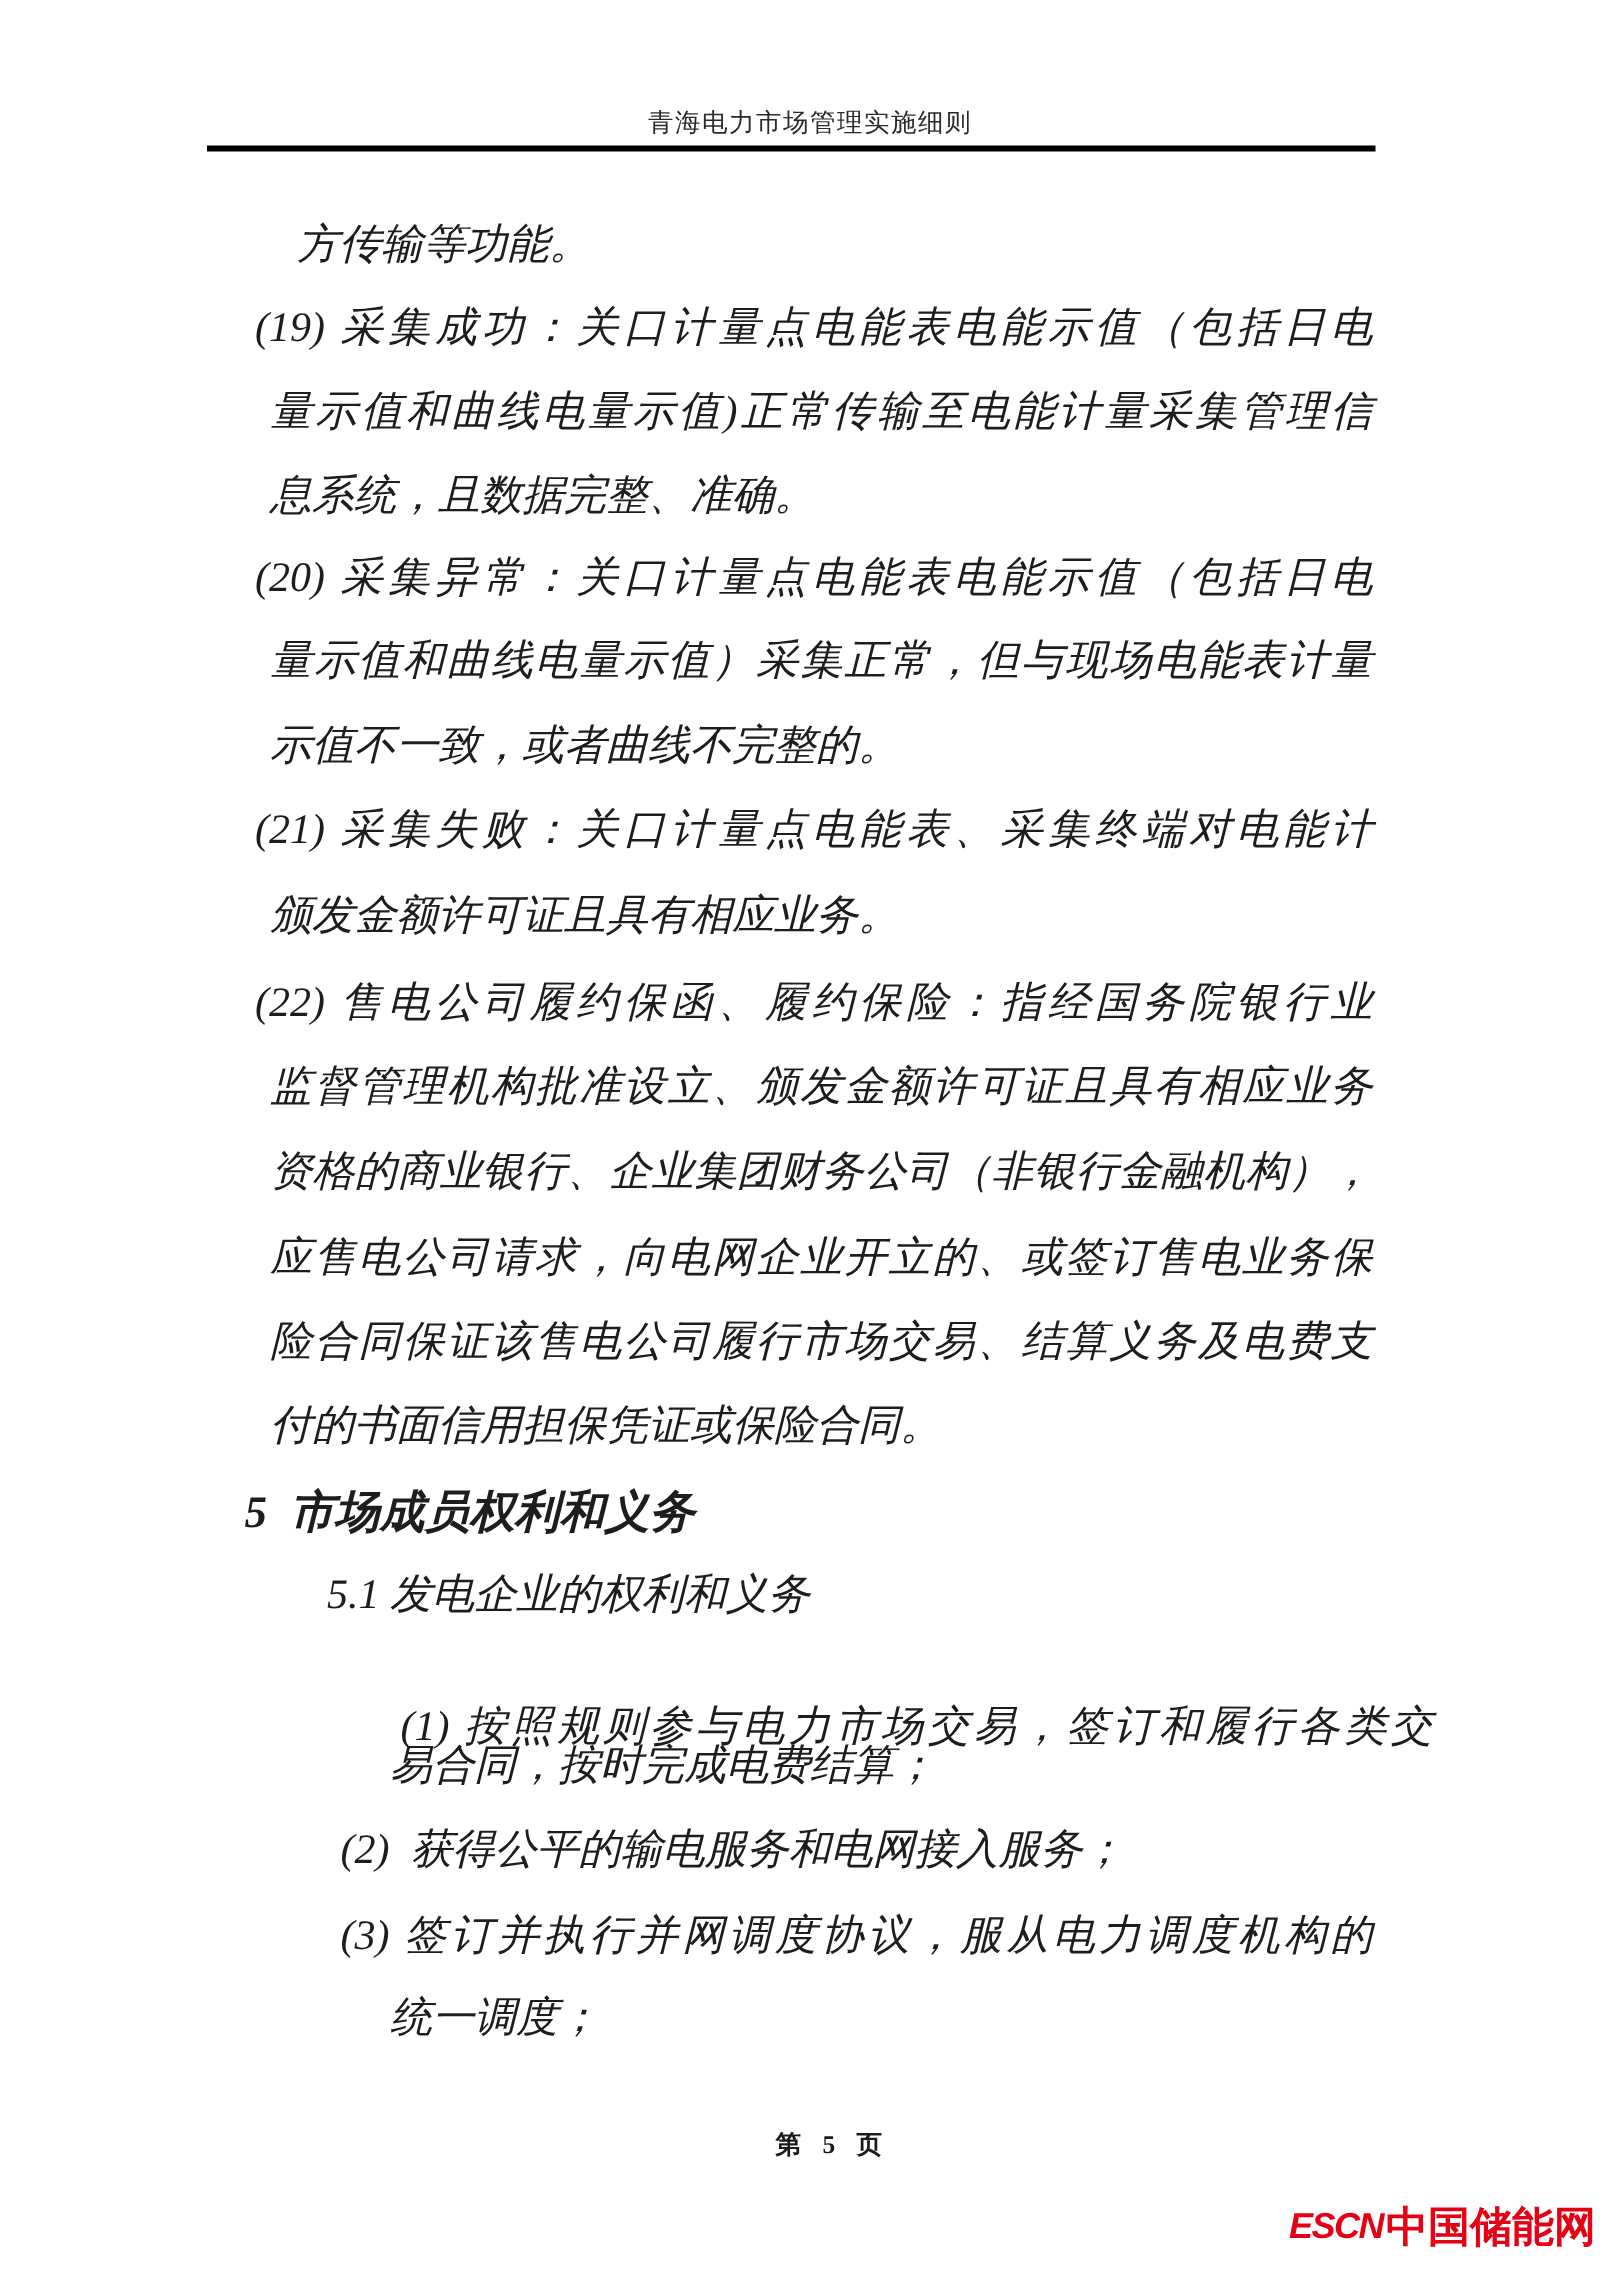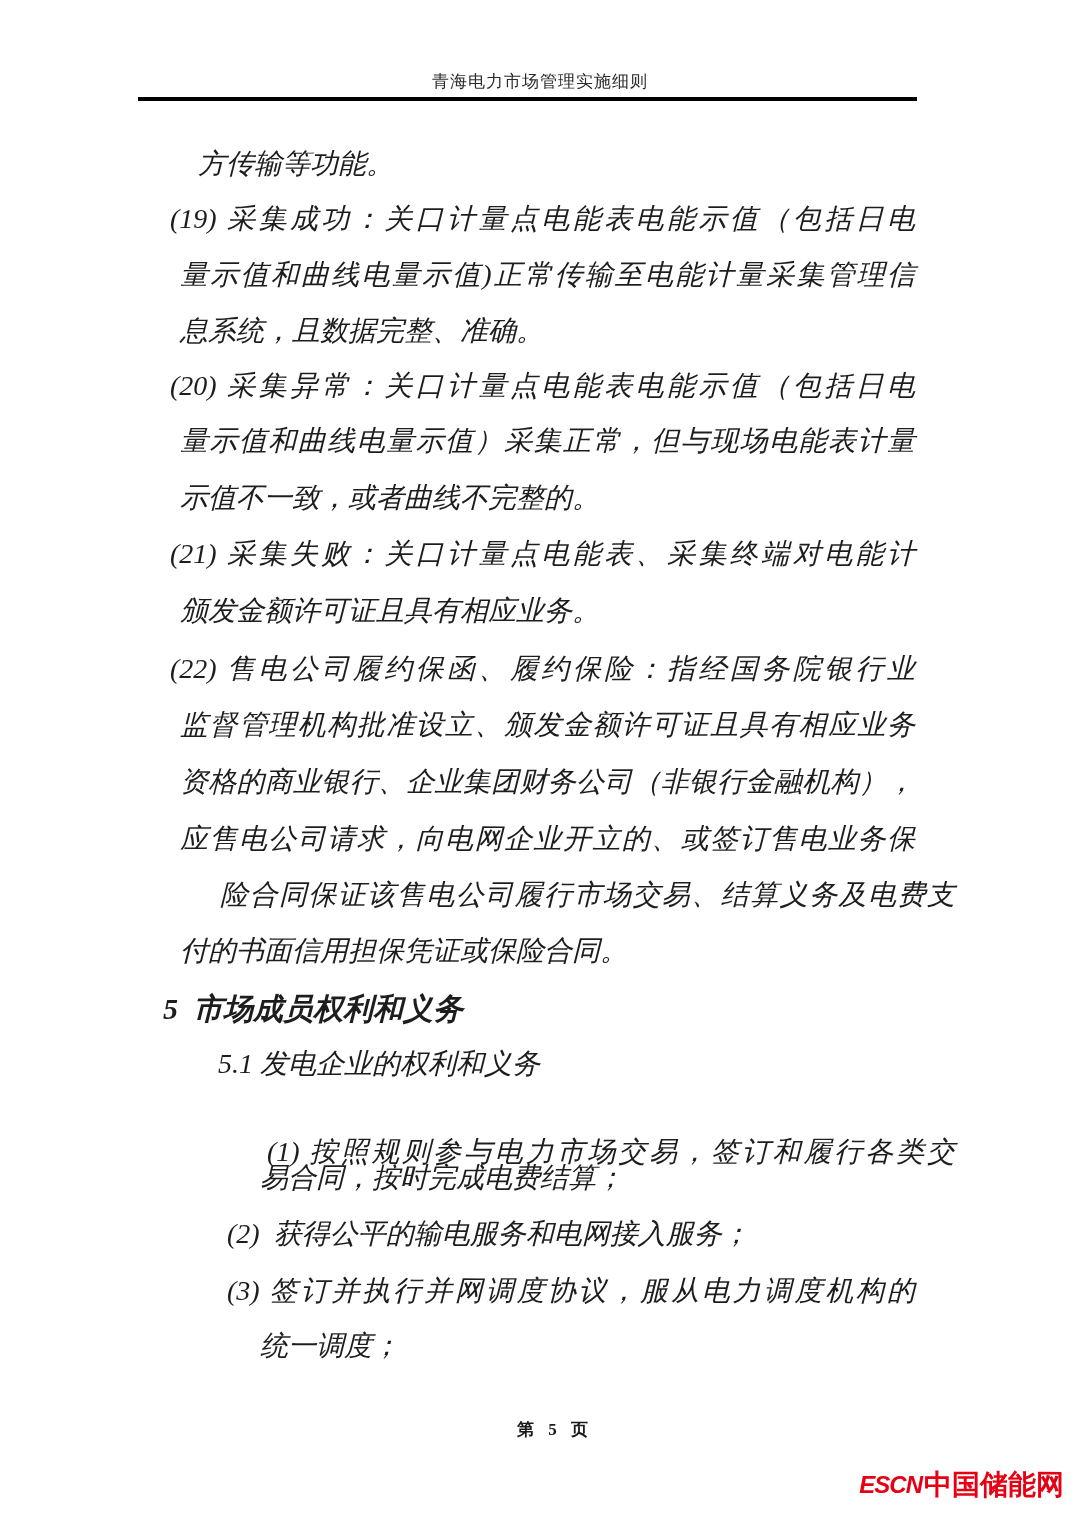--- a/index.html
+++ b/index.html
@@ -54,21 +54,21 @@
     <div class="doc-line" style="left: 180px; top: 302px;">息系统，且数据完整、准确。</div>
     <div class="doc-line fill" style="left: 170px; top: 357px; width: 745px;">(20)  采集异常：关口计量点电能表电能示值（包括日电</div>
     <div class="doc-line fill" style="left: 180px; top: 412px; width: 735px;">量示值和曲线电量示值）采集正常，但与现场电能表计量</div>
     <div class="doc-line" style="left: 180px; top: 469px; text-align: center;">示值不一致，或者曲线不完整的。</div>
     <div class="doc-line fill" style="left: 170px; top: 525px; width: 745px;">(21)  采集失败：关口计量点电能表、采集终端对电能计</div>
     <div class="doc-line" style="left: 180px; top: 582px;">颁发金额许可证且具有相应业务。</div>
     <div class="doc-line fill" style="left: 170px; top: 640px; width: 745px;">(22)  售电公司履约保函、履约保险：指经国务院银行业</div>
     <div class="doc-line fill" style="left: 180px; top: 696px; width: 735px;">监督管理机构批准设立、颁发金额许可证且具有相应业务</div>
     <div class="doc-line fill" style="left: 180px; top: 753px; width: 735px;">资格的商业银行、企业集团财务公司（非银行金融机构），</div>
     <div class="doc-line fill" style="left: 180px; top: 810px; width: 735px;">应售电公司请求，向电网企业开立的、或签订售电业务保</div>
-    <div class="doc-line fill" style="left: 180px; top: 866px; width: 735px; margin-left: 40px;">险合同保证该售电公司履行市场交易、结算义务及电费支</div>
+    <div class="doc-line fill" style="left: 180px; top: 866px; width: 735px;">险合同保证该售电公司履行市场交易、结算义务及电费支</div>
     <div class="doc-line" style="left: 180px; top: 922px; text-align: center;">付的书面信用担保凭证或保险合同。</div>
     <div class="doc-line bold" style="left: 163px; top: 980px;">5  市场成员权利和义务</div>
     <div class="doc-line" style="left: 218px; top: 1035px;">5.1 发电企业的权利和义务</div>
     <div class="doc-line fill" style="left: 227px; top: 1123px; width: 688px; margin-left: 40px;">(1)  按照规则参与电力市场交易，签订和履行各类交</div>
     <div class="doc-line" style="left: 260px; top: 1149px; text-align: center;">易合同，按时完成电费结算；</div>
     <div class="doc-line" style="left: 227px; top: 1205px;">(2)  获得公平的输电服务和电网接入服务；</div>
     <div class="doc-line fill" style="left: 227px; top: 1262px; width: 688px;">(3)  签订并执行并网调度协议，服从电力调度机构的</div>
     <div class="doc-line" style="left: 260px; top: 1317px;">统一调度；</div>
   </div>
 

